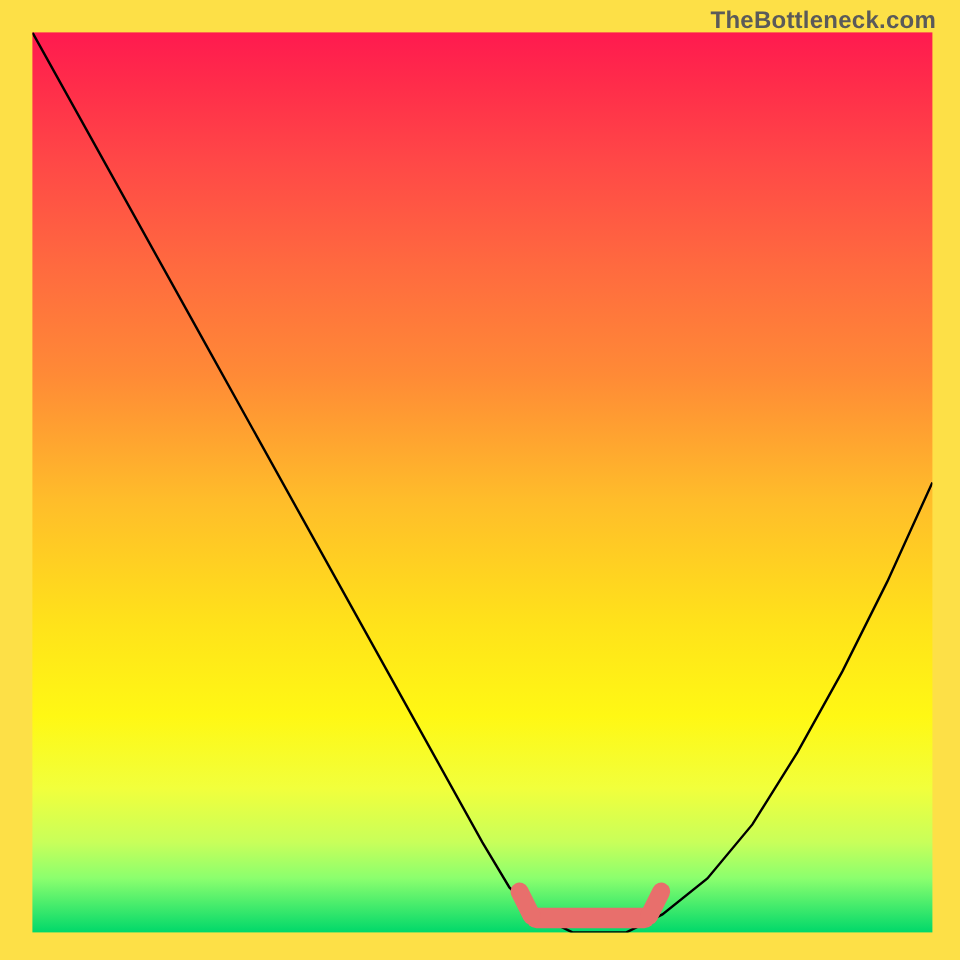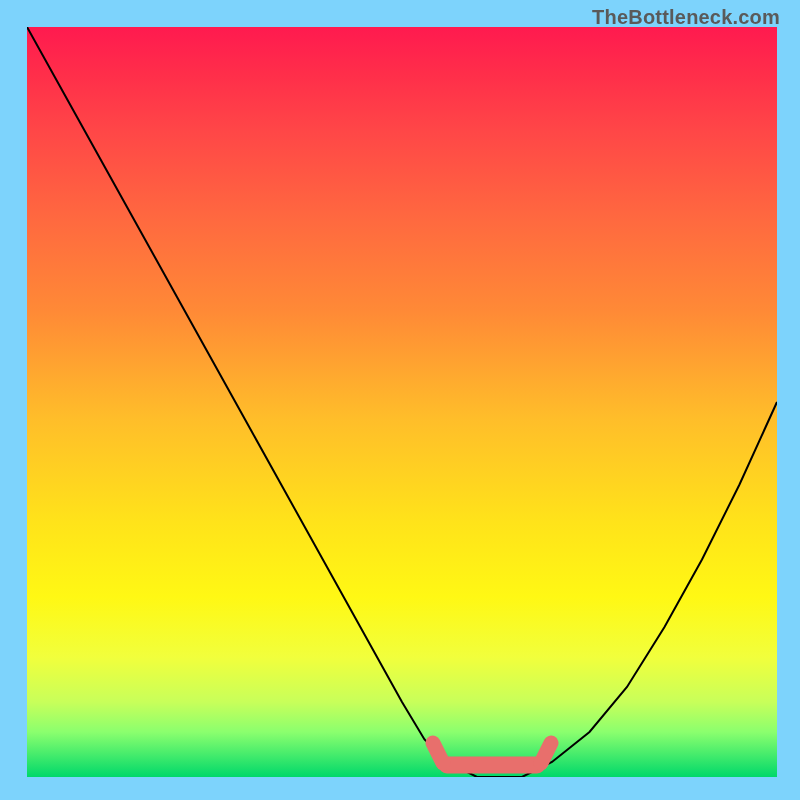--- a/index.html
+++ b/index.html
@@ -7,21 +7,21 @@
     padding: 0;
     width: 800px;
     height: 800px;
     background: #000;
     overflow: hidden;
     font-family: Arial, Helvetica, sans-serif;
   }
   .frame {
     position: absolute;
     inset: 0;
-    background: #7dd3fc;
+    background: #fde047;
   }
   .plot-area {
     position: absolute;
     left: 27px;
     top: 27px;
     width: 750px;
     height: 750px;
     
     background: linear-gradient(to bottom,
       #ff1a4f 0%,

